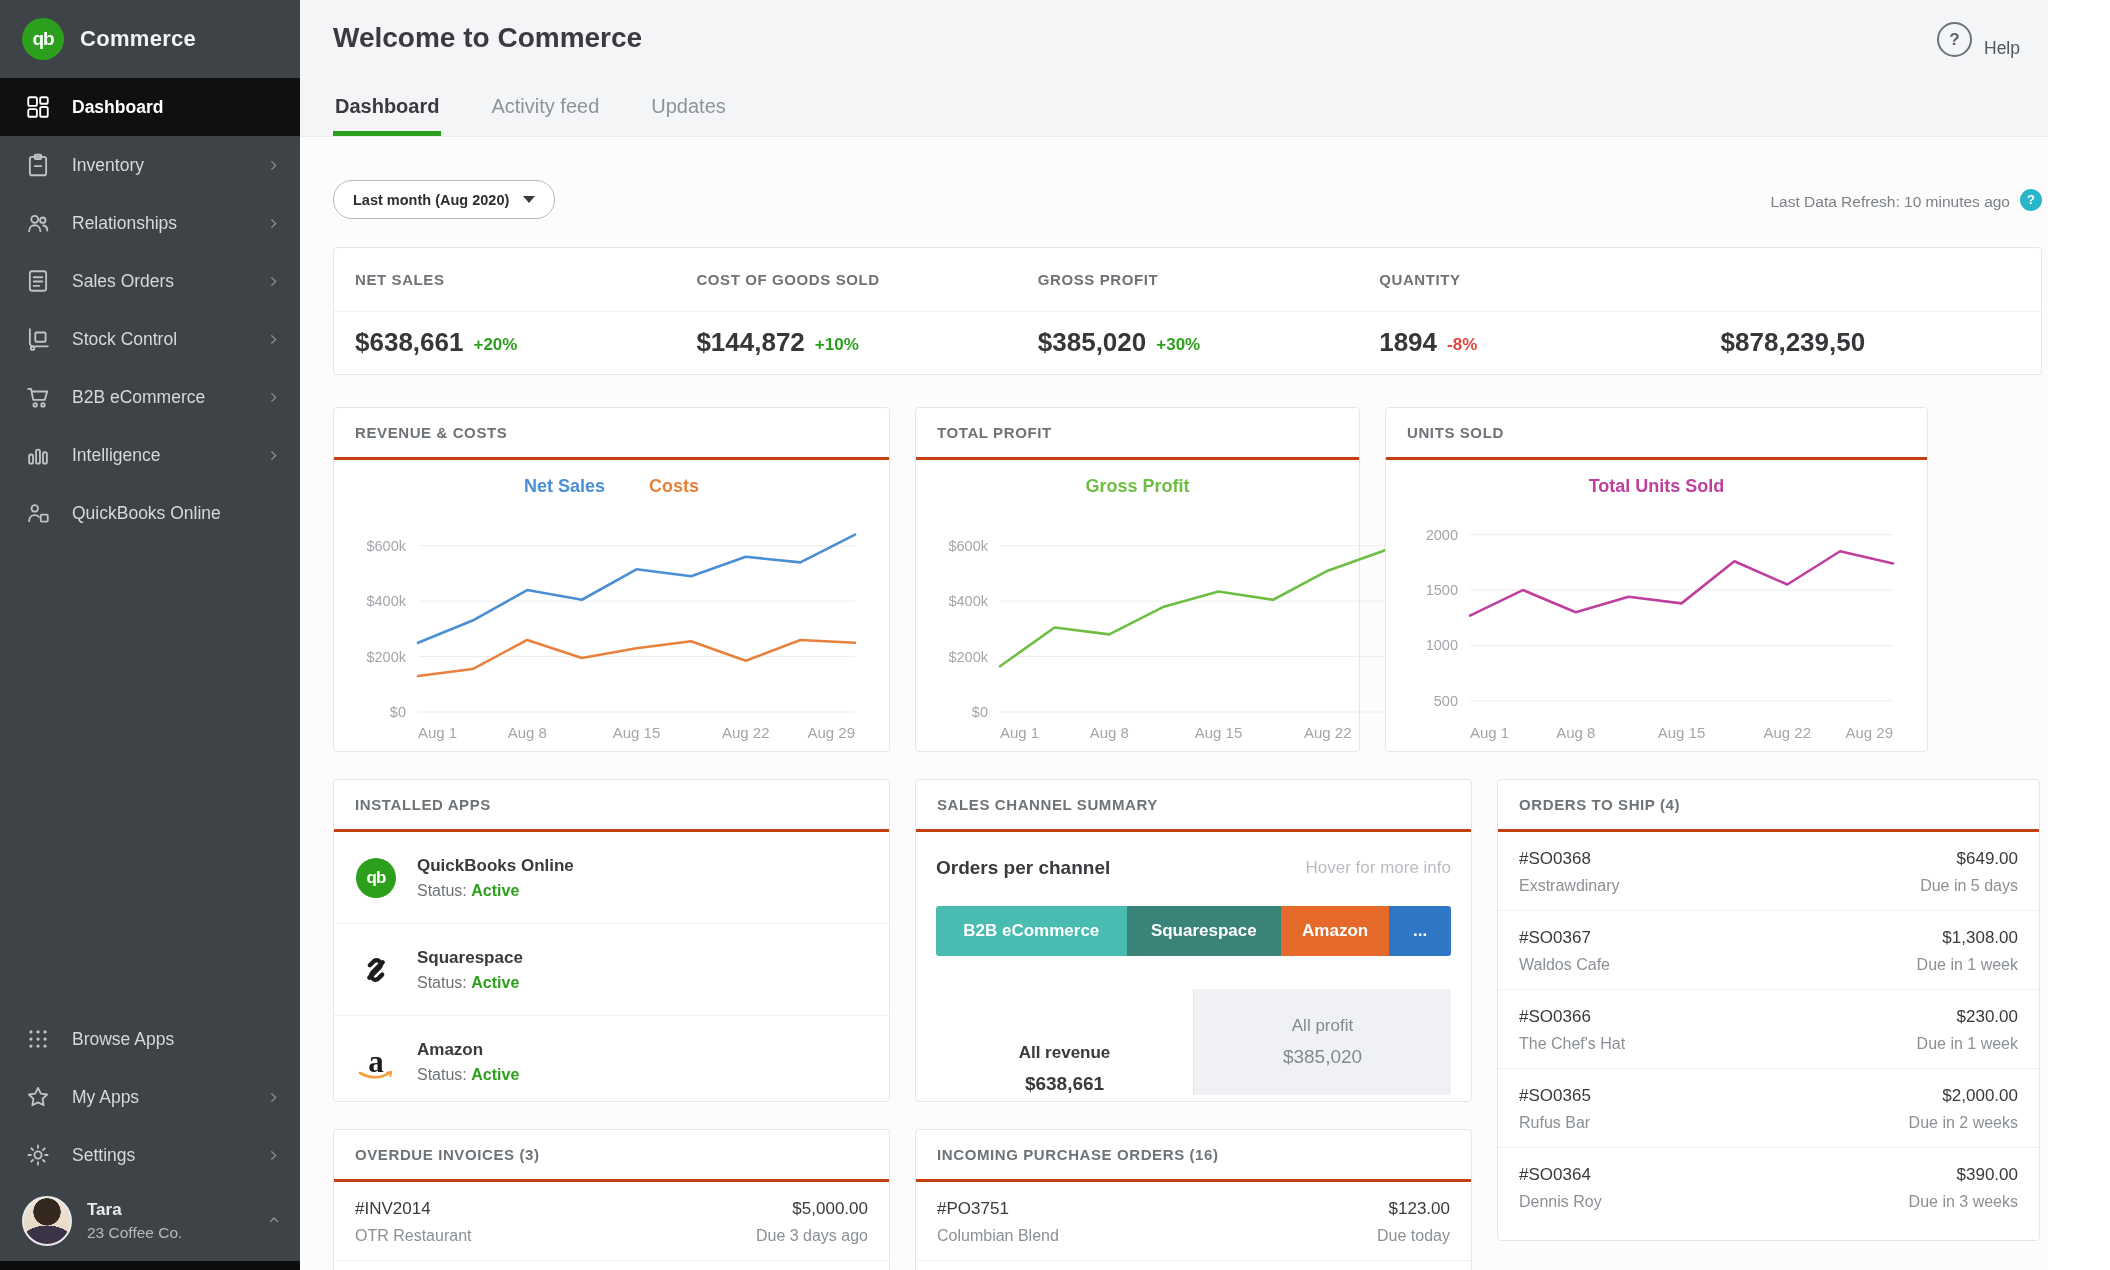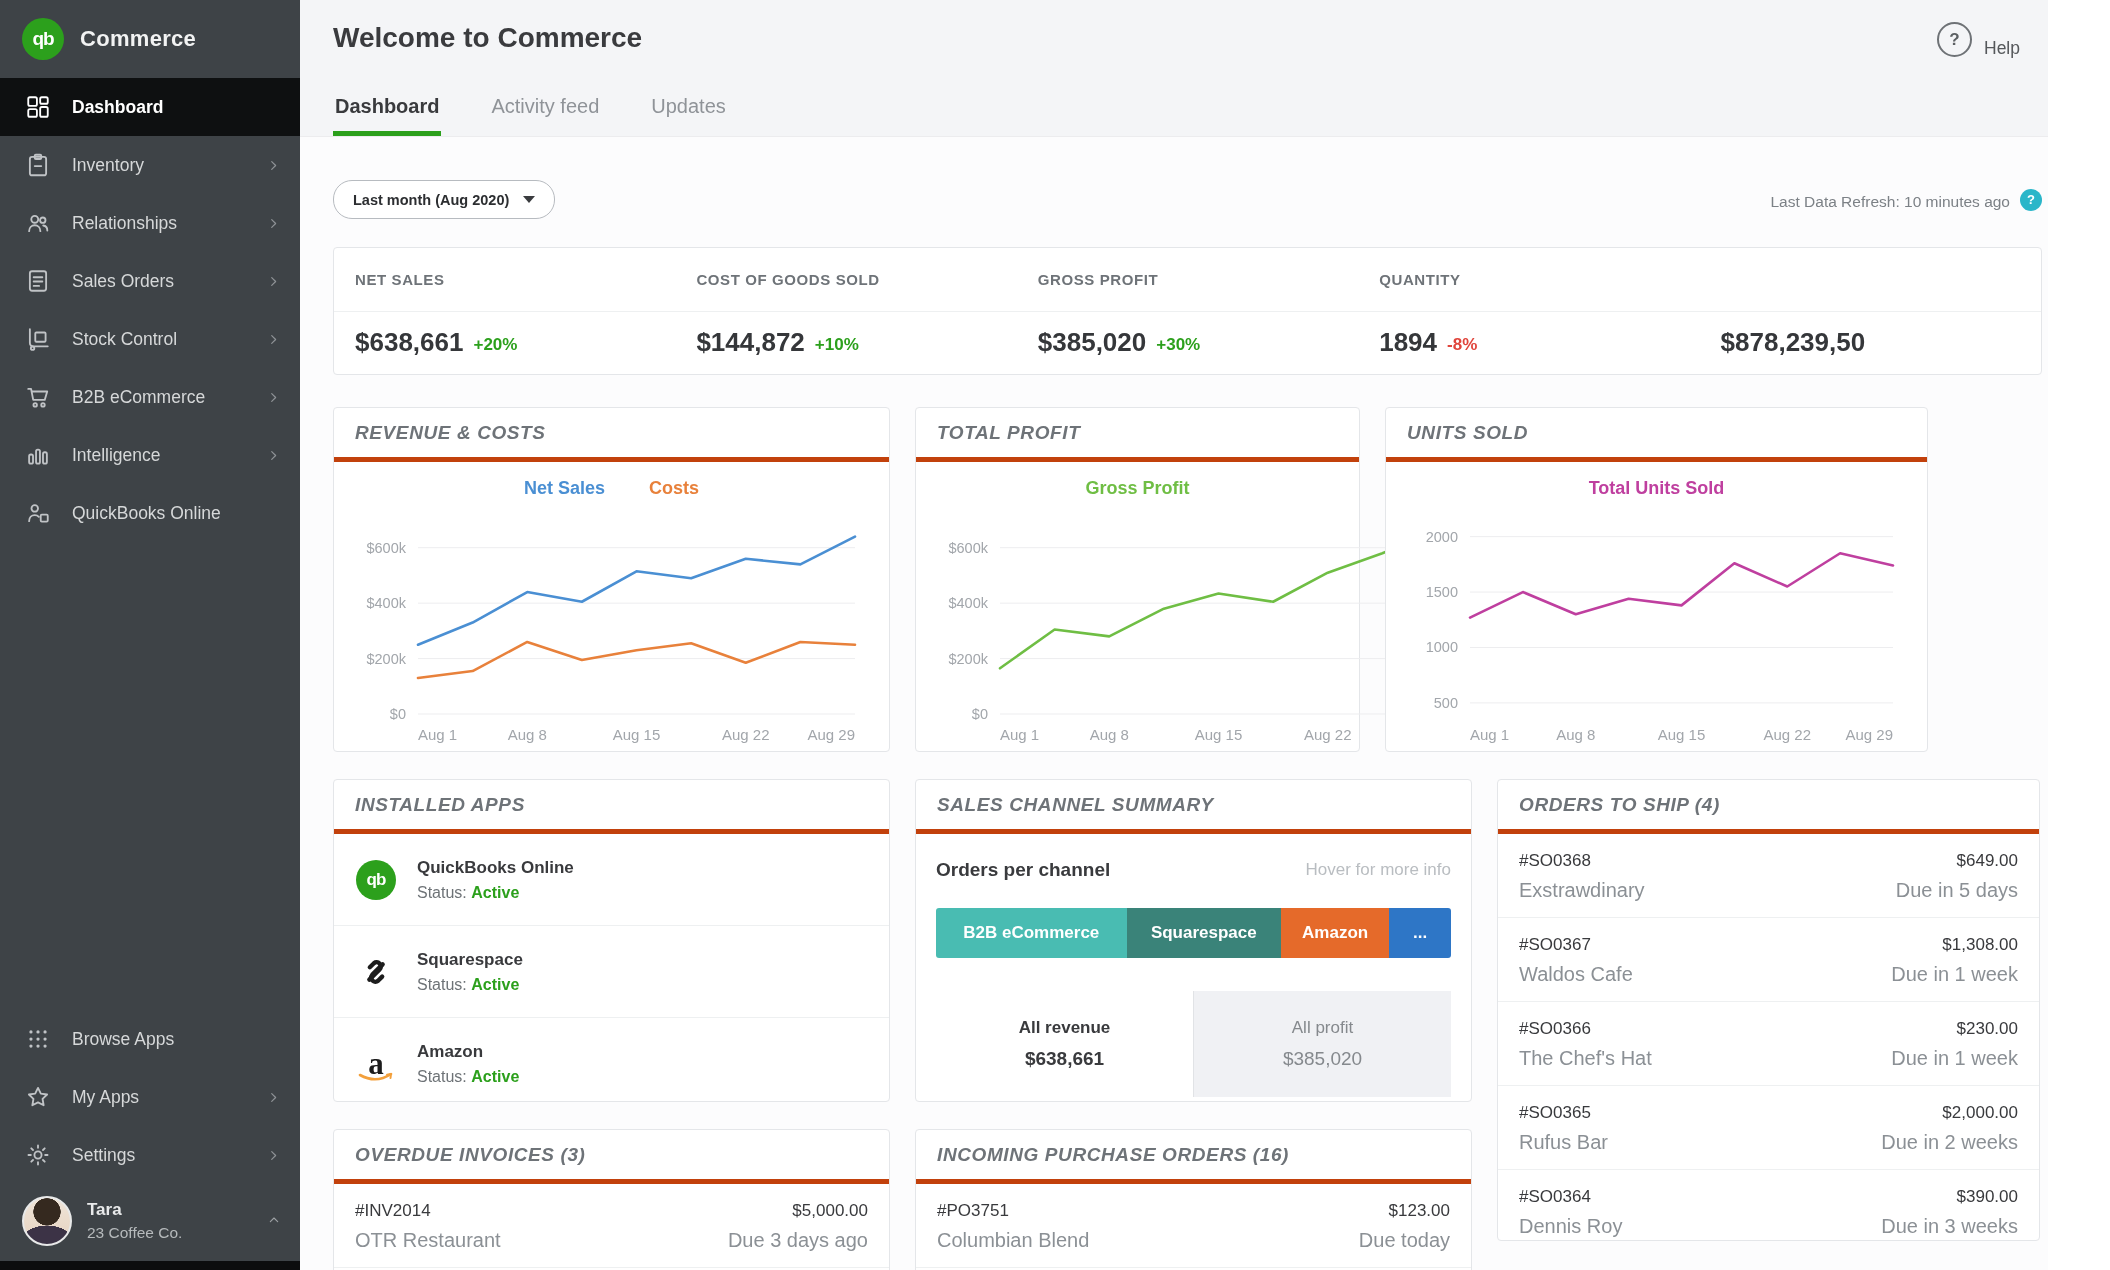--- a/index.html
+++ b/index.html
@@ -43,22 +43,22 @@
   
   .content{position:relative;height:1134px;background:#fcfcfd;}
   .toolbar{display:flex;justify-content:space-between;align-items:center;margin:0 6px 0 33px;padding-top:43px;}
   .pill{display:flex;align-items:center;gap:14px;height:37px;padding:0 19px;border:1.5px solid #b7bbc0;border-radius:19px;background:#fff;
         font-size:14.5px;font-weight:700;color:#2c2e31;cursor:pointer;}
   .caret-down{width:0;height:0;border-left:6px solid transparent;border-right:6px solid transparent;border-top:7px solid #3a3c3f;}
   .refresh{display:flex;align-items:flex-end;gap:10px;font-size:15.5px;color:#7c8186;}
   .q-badge{width:22px;height:22px;border-radius:50%;background:#2ab6c9;color:#fff;font-size:13px;font-weight:700;
            display:flex;align-items:center;justify-content:center;cursor:pointer;}
   .card{background:#fff;border:1px solid #e4e6e9;border-radius:4px;box-sizing:border-box;}
-  .card-head{height:49px;display:flex;align-items:center;padding:0 21px;border-bottom:5px solid #c2410c;
-             font-size:19px;font-weight:700;letter-spacing:.6px;color:#6e7378;text-transform:uppercase;font-style:italic;}
+  .card-head{height:49px;display:flex;align-items:center;padding:0 21px;border-bottom:3px solid #c2410c;
+             font-size:15px;font-weight:700;letter-spacing:.6px;color:#6e7378;text-transform:uppercase;}
   
   .kpi-card{margin:28px 6px 0 33px;height:128px;display:flex;flex-direction:column;}
   .kpi-row{flex:1;display:grid;grid-template-columns:repeat(5,1fr);}
   .kpi-row.labels{border-bottom:1px solid #eef0f1;}
   .kpi-cell{display:flex;align-items:center;padding-left:21px;}
   .kpi-label{font-size:15px;font-weight:700;letter-spacing:.6px;color:#6e7378;}
   .kpi-value{font-size:26px;font-weight:700;color:#35373a;}
   .kpi-delta{font-size:17px;font-weight:700;margin-left:10px;margin-top:4px;}
   .kpi-delta.green{color:#2ca01c;} .kpi-delta.red{color:#e0453c;}
   
@@ -84,29 +84,29 @@
   
   .channel-body{padding:0 20px;}
   .channel-sub{display:flex;justify-content:space-between;align-items:center;margin-top:25px;}
   .channel-sub .left{font-size:19px;font-weight:600;color:#393a3d;}
   .channel-sub .right{font-size:17px;color:#b9bdc1;}
   .channel-bar{display:flex;height:50px;margin-top:27px;border-radius:3px;overflow:hidden;}
   .channel-seg{display:flex;align-items:center;justify-content:center;color:#fff;font-size:17px;font-weight:600;cursor:pointer;}
   .channel-stats{display:flex;margin-top:33px;height:106px;}
   .stat-cell{flex:1;display:flex;flex-direction:column;align-items:center;justify-content:center;gap:10px;
              background:#f0f1f4;border-left:1px solid #e1e3e6;color:#85898d;}
-  .stat-cell:first-child{border-left:none;}
+  .stat-cell:first-child{border-left:none;justify-content:flex-end;}
   .stat-cell.hl{background:#fff;color:#393a3d;}
   .stat-label{font-size:17px;} .stat-value{font-size:19px;}
   .stat-cell.hl .stat-label,.stat-cell.hl .stat-value{font-weight:700;}
   
   .o-row{display:flex;justify-content:space-between;padding:17px 21px 15px;}
   .o-row + .o-row{border-top:1px solid #eef0f1;}
   .o-id,.o-amt{font-size:17px;color:#393a3d;}
-  .o-sub,.o-due{font-size:20px;color:#8b9095;margin-top:8px;}
+  .o-sub,.o-due{font-size:16px;color:#8b9095;margin-top:8px;}
   .o-right{text-align:right;}
   svg.ic{display:block;}
 </style>
 </head>
 <body>
 
 <div class="page">
 
   <nav class="sidebar">
     <div class="logo-row">

